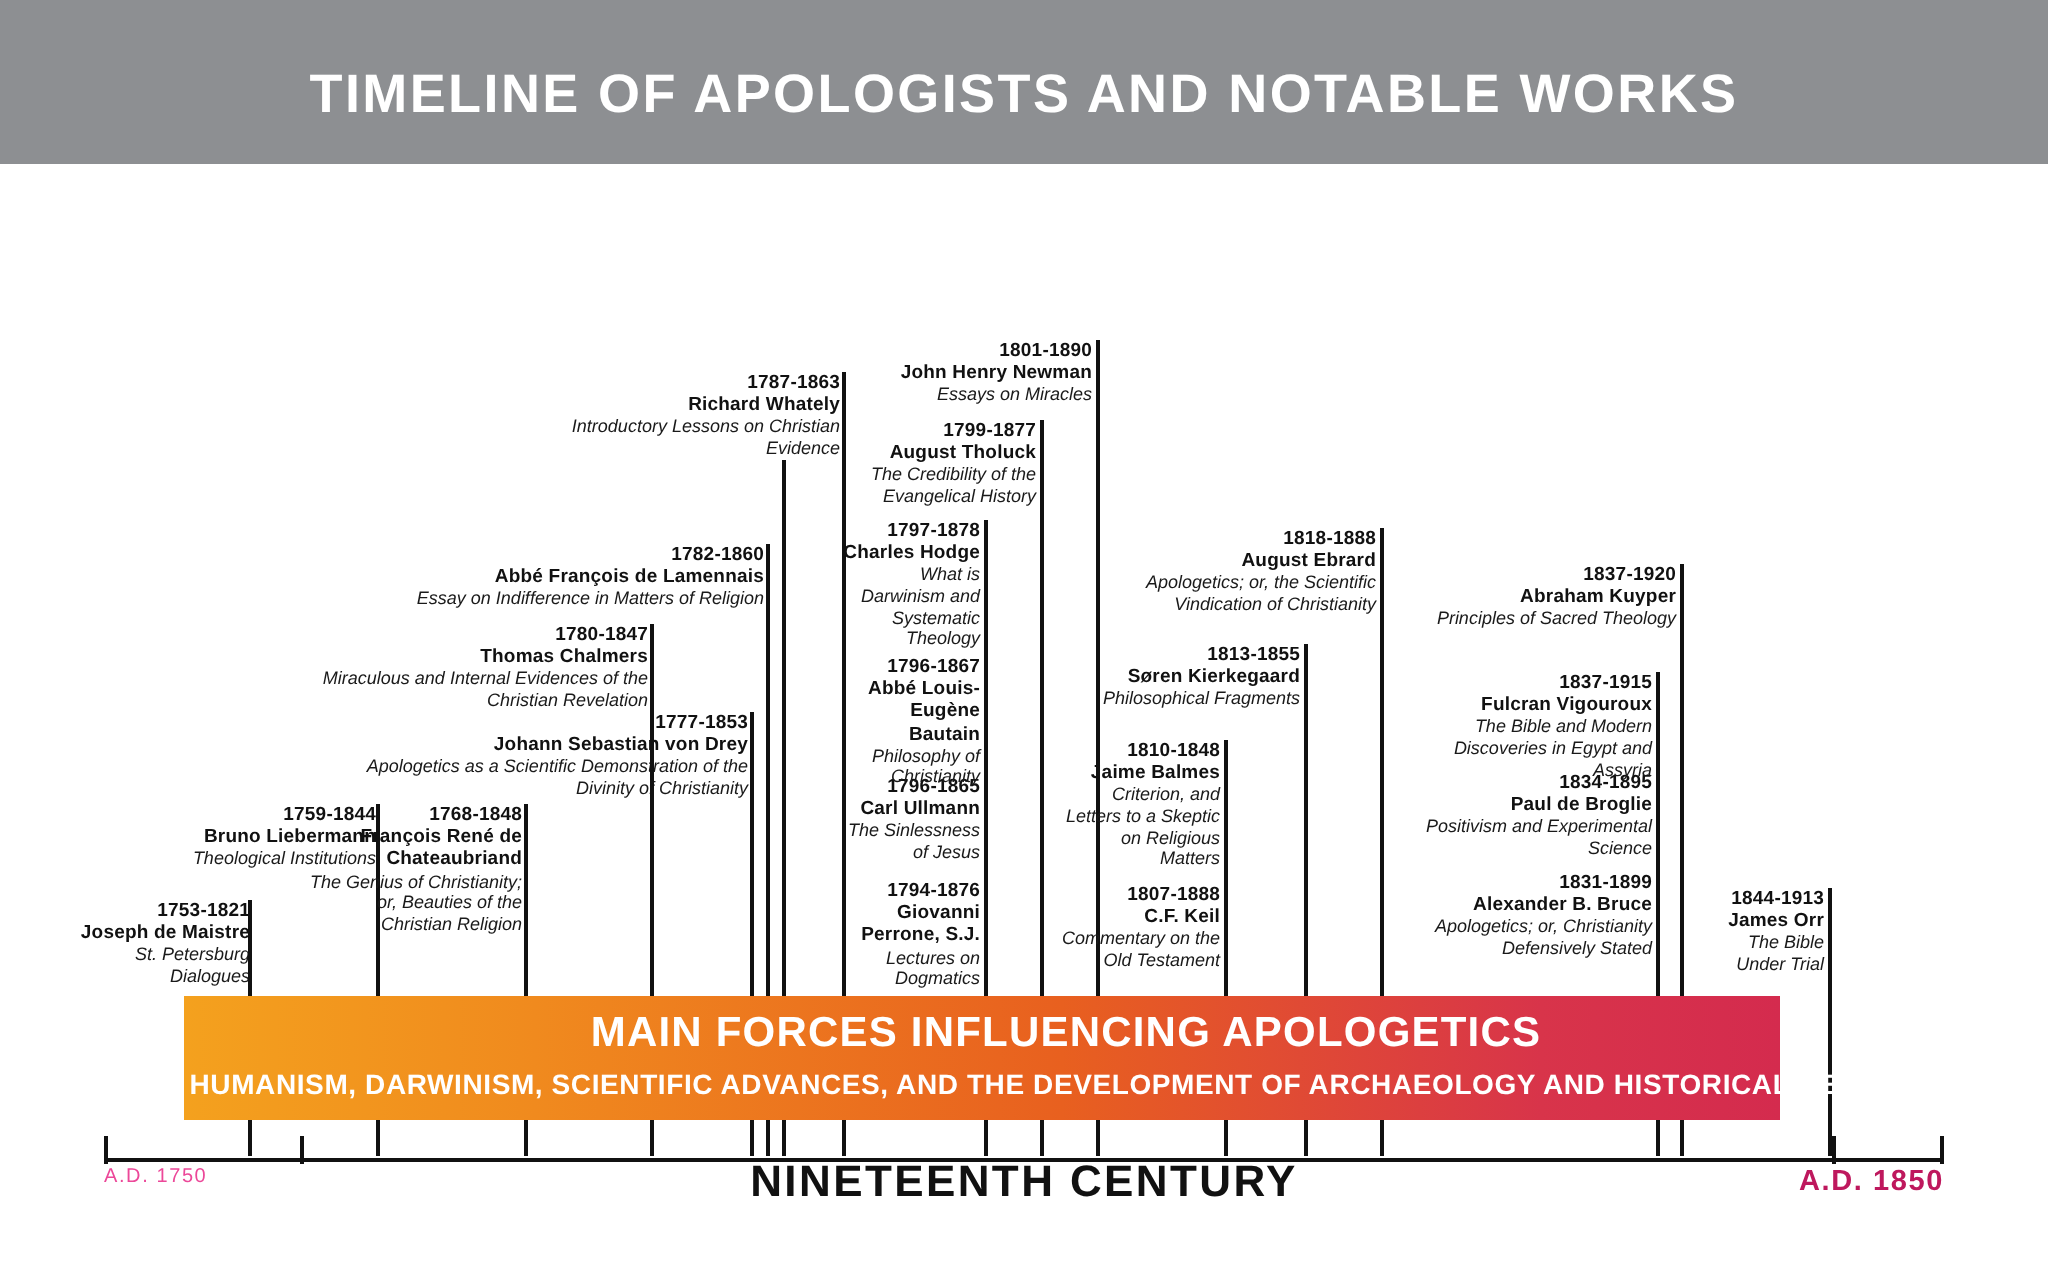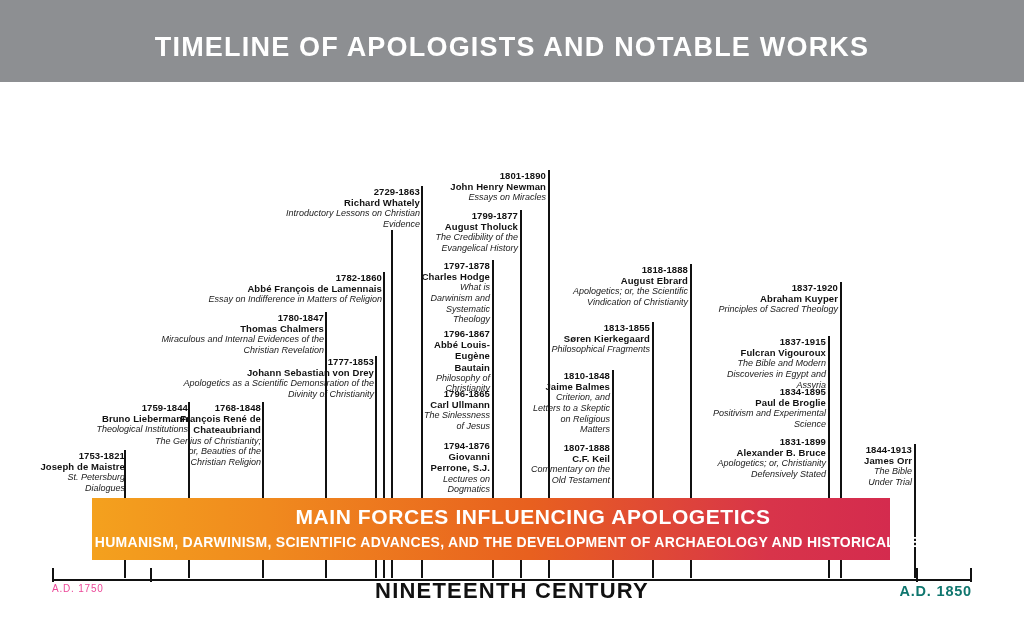--- a/index.html
+++ b/index.html
@@ -131,21 +131,21 @@
     letter-spacing: 0.8px;
     color: #ec4899;
   }
   .axis-right {
     position: absolute;
     right: 52px;
     top: 583px;
     font-size: 14.5px;
     font-weight: bold;
     letter-spacing: 0.8px;
-    color: #0f766e;
+    color: #be185d;
     text-align: right;
   }
   .axis-center {
     position: absolute;
     left: 0;
     top: 578px;
     width: 1024px;
     text-align: center;
     font-size: 22px;
     font-weight: bold;
@@ -200,21 +200,21 @@
     </div>
     <div class="tick" style="left: 325px; top: 230px; height: 266px;"></div>
     <div class="entry" style="left: 204px; top: 190px; width: 178px;">
       <div class="years">1782-1860</div>
       <div class="person">Abbé François de Lamennais</div>
       <div class="work">Essay on Indifference in Matters of Religion</div>
     </div>
     <div class="tick" style="left: 383px; top: 190px; height: 306px;"></div>
     <div class="tick" style="left: 391px; top: 148px; height: 348px;"></div>
     <div class="entry" style="left: 258px; top: 104px; width: 162px;">
-      <div class="years">2729-1863</div>
+      <div class="years">1787-1863</div>
       <div class="person">Richard Whately</div>
       <div class="work">Introductory Lessons on Christian Evidence</div>
     </div>
     <div class="tick" style="left: 421px; top: 104px; height: 392px;"></div>
     <div class="entry" style="left: 420px; top: 358px; width: 70px;">
       <div class="years">1794-1876</div>
       <div class="person">Giovanni Perrone, S.J.</div>
       <div class="work">Lectures on Dogmatics</div>
     </div>
     <div class="tick" style="left: 492px; top: 358px; height: 138px;"></div>

